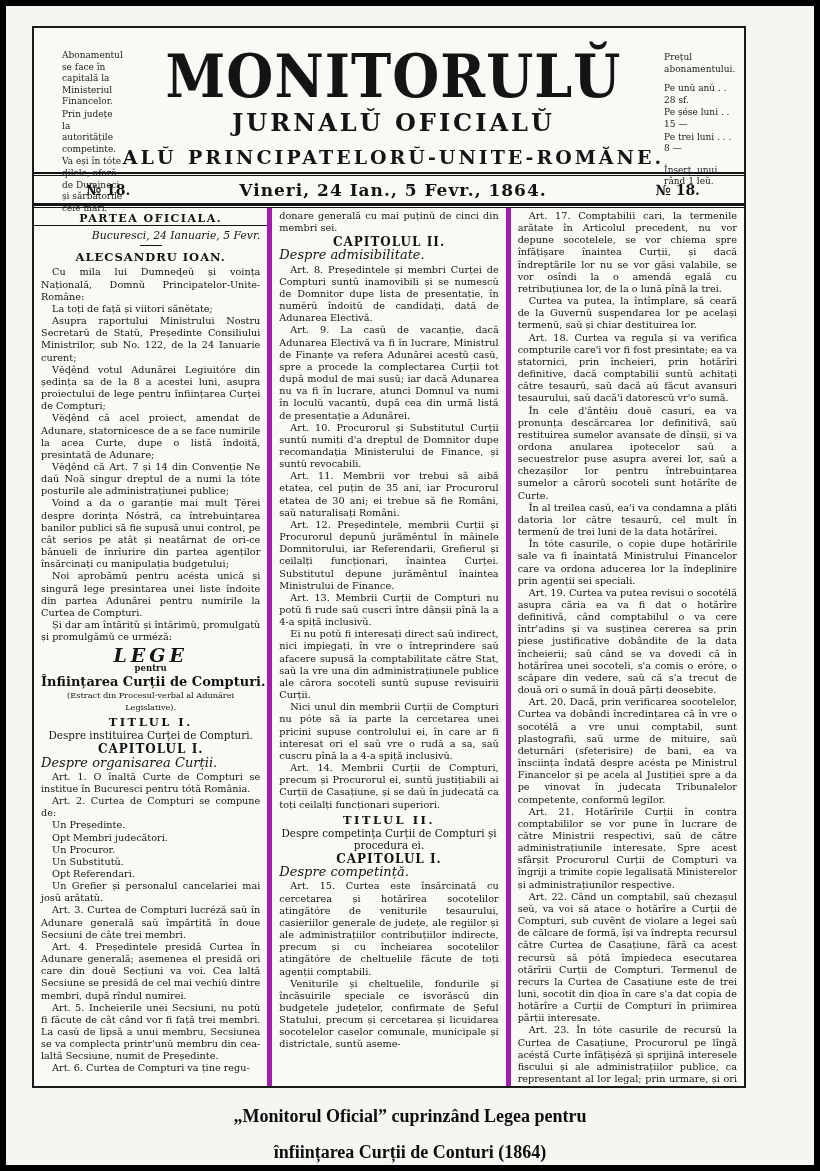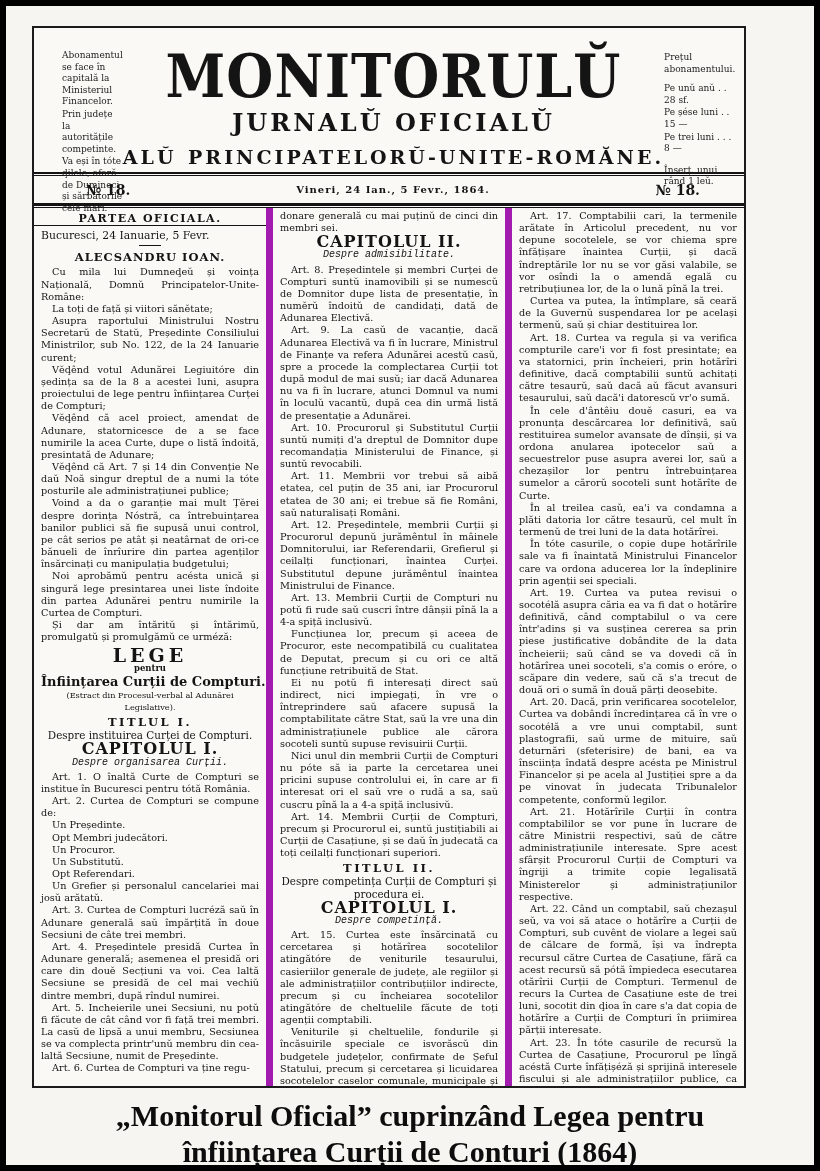--- a/index.html
+++ b/index.html
@@ -33,44 +33,44 @@
     letter-spacing: 1px; transform: scaleY(1.12);
     transform-origin: top center; white-space: nowrap;
   }
   .jurnal { font-size: 24px; font-weight: bold; margin: 4px 0 0; letter-spacing: 3px; }
   .tagline { font-size: 19px; font-weight: bold; margin: 9px 0 0; letter-spacing: 3px; word-spacing: 2px; white-space: nowrap; }
   
   .rule-double { border-top: 2px solid #141414; border-bottom: 1px solid #141414; height: 4px; margin: 2px 0 0; }
   .rule-heavy  { border-top: 3px solid #141414; border-bottom: 1px solid #141414; height: 5px; }
   .dateline-row { display: flex; align-items: center; padding: 3px 44px 3px 52px; height: 27px; }
   .issue-no { font-size: 14px; font-weight: bold; }
-  .dateline-date { flex: 1; text-align: center; font-size: 10px; font-weight: bold; letter-spacing: 1px; }
+  .dateline-date { flex: 1; text-align: center; font-size: 17px; font-weight: bold; letter-spacing: 1px; }
   
   .columns { display: flex; height: 878px; overflow: hidden; }
   .col { flex: 1 1 0; padding: 2px 7px 0; font-size: 9.7px; line-height: 12.15px; text-align: justify; overflow: hidden; }
-  .col + .col { border-left: 7px solid #a21caf; }
+  .col + .col { border-left: 5px solid #a21caf; }
   .par { margin: 0; text-indent: 11px; }
   .cont { margin: 0; text-indent: 0; }
   .list-line { margin: 0; text-indent: 11px; text-align: left; }
   .col-header { text-align: center; font-weight: bold; font-size: 11px; letter-spacing: 1.5px; padding: 3px 0 0; border-bottom: 1.5px solid #141414; margin: 0 -7px 4px; text-indent: 0; }
-  .place-date { text-align: left; font-size: 10.8px; margin: 4px 0 1px; text-indent: 0; }
+  .place-date { text-align: right; font-style: italic; font-size: 10.8px; margin: 4px 0 1px; text-indent: 0; }
   .dash-sep { width: 22px; border-top: 1.6px solid #141414; margin: 3px auto 5px; }
   .proc-head { text-align: center; font-weight: bold; font-size: 11.5px; letter-spacing: 1px; margin: 1px 0 3px; text-indent: 0; }
-  .law-title { text-align: center; font-size: 19px; font-weight: bold; letter-spacing: 4px; margin: 6px 0 0; text-indent: 0; }
+  .law-title { text-align: center; font-size: 19px; font-weight: bold; letter-spacing: 4px; margin: 6px 0 0; text-indent: 0; font-style: italic; }
   .law-for { text-align: center; font-size: 8.5px; font-weight: bold; margin: 1px 0; text-indent: 0; }
   .law-name { text-align: right; font-size: 13px; font-weight: bold; margin: 0; text-indent: 0; white-space: nowrap; }
   .law-note { text-align: center; font-size: 8.2px; margin: 1px 0 2px; text-indent: 0; }
   .sec-title { text-align: center; font-weight: bold; font-size: 11.5px; letter-spacing: 2.5px; margin: 3px 0 1px; text-indent: 0; }
   .sec-desc { text-align: center; font-size: 10.4px; margin: 0; text-indent: 0; }
-  .chap { text-align: center; font-size: 16px; font-weight: bold; letter-spacing: 1px; margin: 2px 0 1px; text-indent: 0; }
-  .chap-desc { text-align: center; font-style: italic; font-size: 10px; margin: 0 0 2px; text-indent: 0; font-family: Liberation Mono, monospace; }
+  .chap { text-align: center; font-size: 12px; font-weight: bold; letter-spacing: 1px; margin: 2px 0 1px; text-indent: 0; }
+  .chap-desc { text-align: left; font-style: italic; font-size: 13px; margin: 0 0 2px; text-indent: 0; }
   .hand-underline { text-decoration-thickness: 1px; margin-top: 48px; }
   
   .caption { position: absolute; left: 0; right: 0; top: 1092px; text-align: center;
-    font-family: "Liberation Serif", serif; font-weight: bold; font-size: 30px; line-height: 36px; color: #0d0d0d; }
+    font-family: "Liberation Serif", serif; font-weight: bold; font-size: 18px; line-height: 36px; color: #0d0d0d; }
   .caption p { margin: 0; }
 </style>
 </head>
 <body>
 
 <div class="paper">
 
   <header class="masthead">
     <div class="notice left">
       <p>Abonamentul se face în capitală la Ministeriul Financelor.</p>
@@ -140,21 +140,20 @@
     <section class="col">
       <p class="cont">donare generală cu mai puținŭ de cinci din membri sei.</p>
       <p class="chap">CAPITOLUL II.</p>
       <p class="chap-desc">Despre admisibilitate.</p>
       <p class="par">Art. 8. Președintele și membri Curței de Compturi suntŭ inamovibili și se numescŭ de Domnitor dupe lista de presentație, în numĕrŭ îndoitŭ de candidați, dată de Adunarea Electivă.</p>
       <p class="par">Art. 9. La casŭ de vacanție, dacă Adunarea Electivă va fi în lucrare, Ministrul de Finanțe va refera Adunărei acestŭ casŭ, spre a procede la complectarea Curții tot după modul de mai susŭ; iar dacă Adunarea nu va fi în lucrare, atunci Domnul va numi în loculŭ vacantŭ, după cea din urmă listă de presentație a Adunărei.</p>
       <p class="par">Art. 10. Procurorul și Substitutul Curții suntŭ numiți d'a dreptul de Domnitor dupe recomandația Ministerului de Finance, și suntŭ revocabili.</p>
       <p class="par">Art. 11. Membrii vor trebui să aibă etatea, cel puțin de 35 ani, iar Procurorul etatea de 30 ani; ei trebue să fie Români, saŭ naturalisați Români.</p>
       <p class="par">Art. 12. Președintele, membrii Curții și Procurorul depunŭ jurămêntul în mâinele Domnitorului, iar Referendarii, Grefierul și ceilalți funcționari, înaintea Curței. Substitutul depune jurămêntul înaintea Ministrului de Finance.</p>
       <p class="par">Art. 13. Membrii Curții de Compturi nu potŭ fi rude saŭ cuscri între dânșii pînă la a 4-a spiță inclusivŭ.</p>
-      <p class="par">Funcțiunea lor, precum și aceea de Procuror, este necompatibilă cu cualitatea de Deputat, precum și cu ori ce altă funcțiune retribuită de Stat.</p>
       <p class="par">Ei nu potŭ fi interesați direct saŭ indirect, nici impiegați, în vre o întreprindere saŭ afacere supusă la comptabilitate către Stat, saŭ la vre una din administrațiunele publice ale cărora socoteli suntŭ supuse revisuirii Curții.</p>
       <p class="par">Nici unul din membrii Curții de Compturi nu póte să ia parte la cercetarea unei pricini supuse controlului ei, în care ar fi interesat ori el saŭ vre o rudă a sa, saŭ cuscru pînă la a 4-a spiță inclusivŭ.</p>
       <p class="par">Art. 14. Membrii Curții de Compturi, precum și Procurorul ei, suntŭ justițiabili ai Curții de Casațiune, și se daŭ în judecată ca toți ceilalți funcționari superiori.</p>
       <p class="sec-title">TITLUL II.</p>
       <p class="sec-desc">Despre competința Curții de Compturi și procedura ei.</p>
       <p class="chap">CAPITOLUL I.</p>
       <p class="chap-desc">Despre competință.</p>
       <p class="par"><span>Art. 15. Curtea este însărcinată cu cercetarea și hotărîrea </span><span class="hand-underline">socotelilor atingătóre de veniturile tesaurului, casieriilor generale de județe, ale regiilor și ale administrațiilor contribuțiilor indirecte, precum și cu încheiarea socotelilor atingătóre de cheltuelile făcute de toți agenții comptabili.</span></p>
       <p class="par">Veniturile și cheltuelile, fondurile și încăsuirile speciale ce isvorăscŭ din budgetele județelor, confirmate de Șeful Statului, precum și cercetarea și licuidarea socotelelor caselor comunale, municipale și districtale, suntŭ aseme-</p>
     </section>

